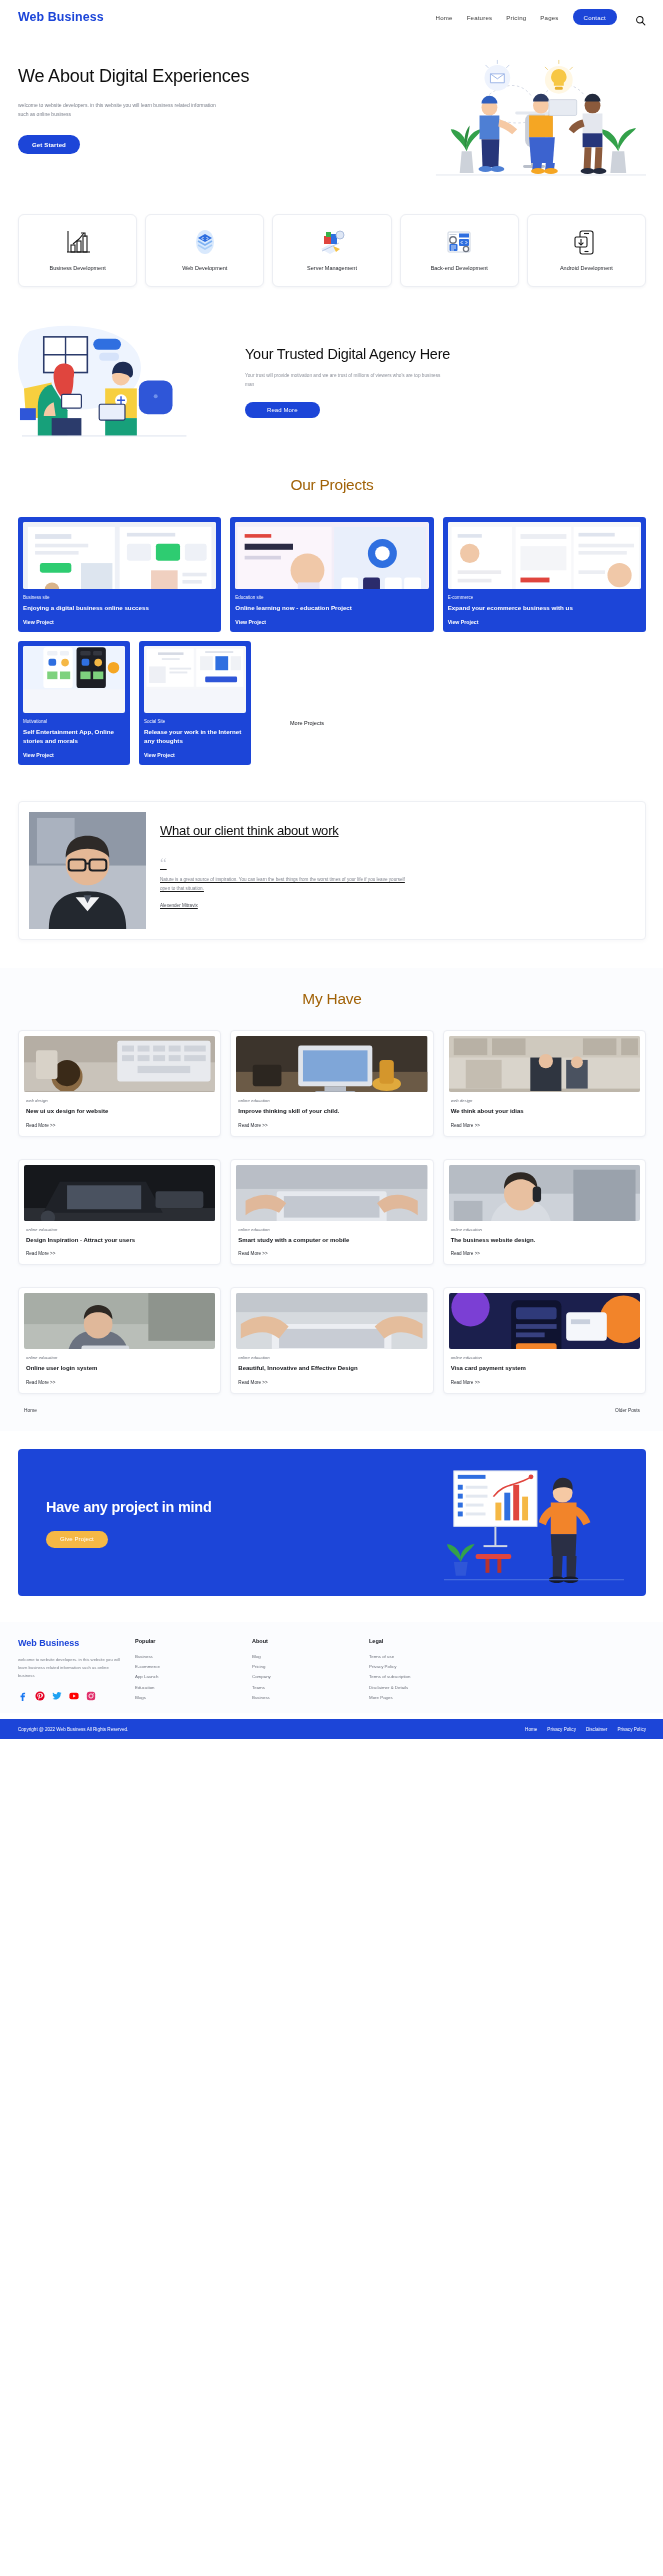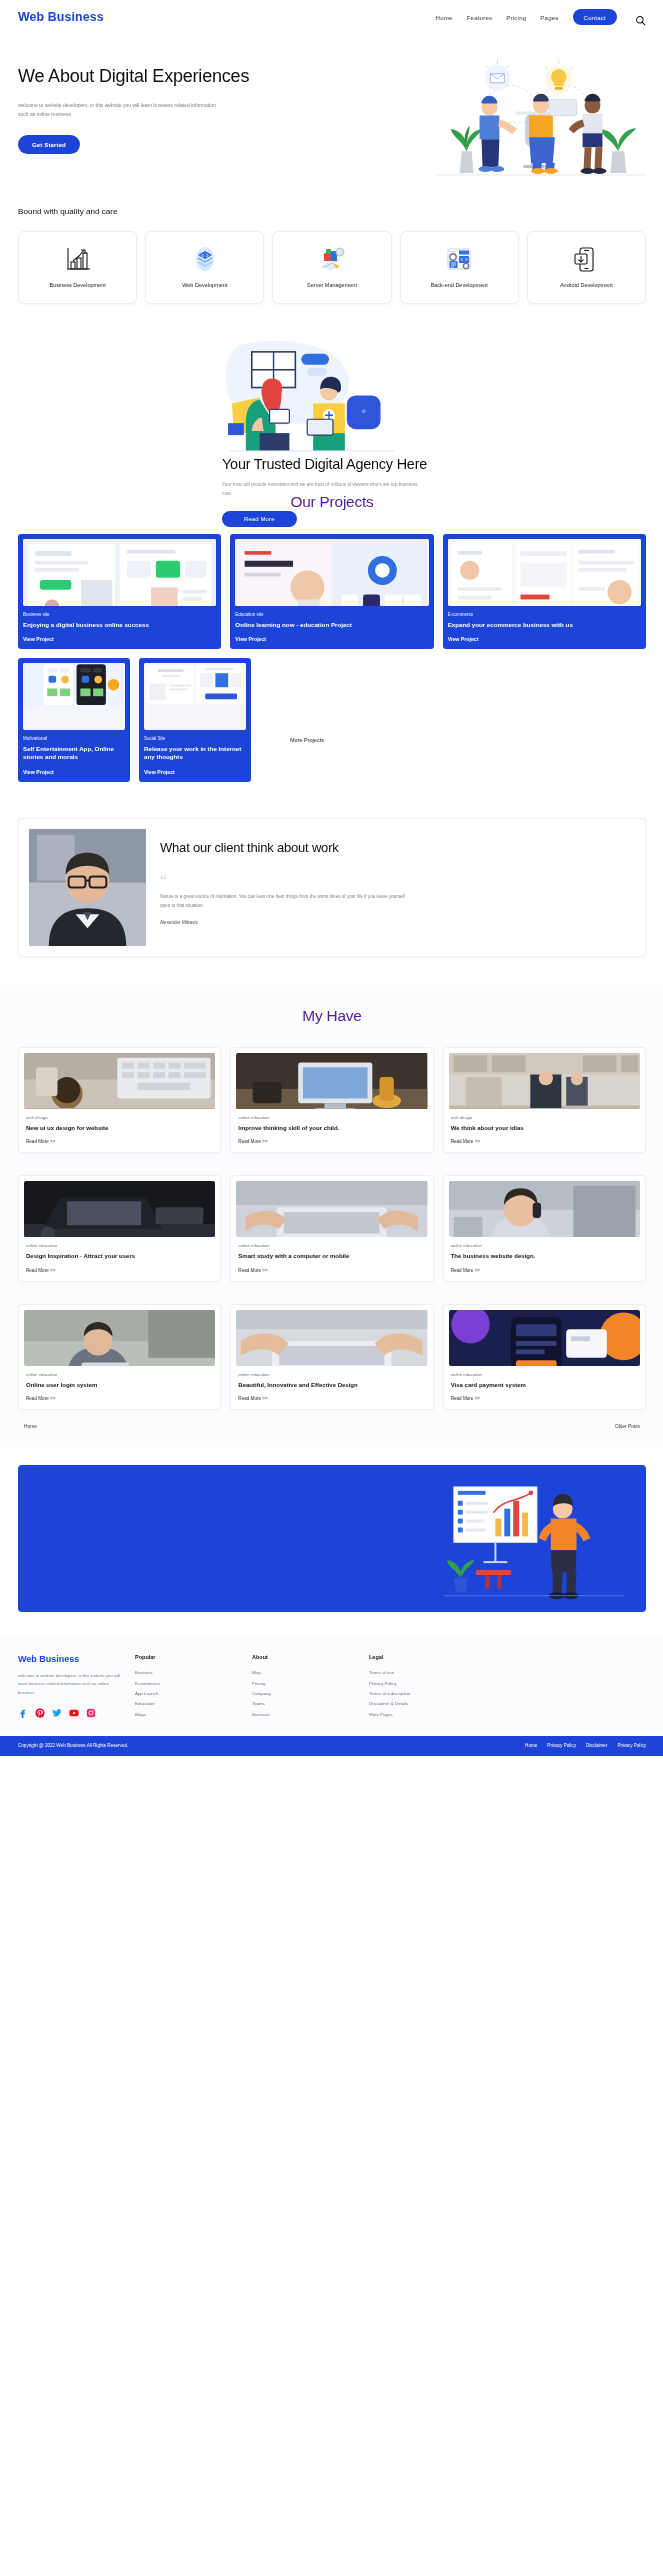--- a/index.html
+++ b/index.html
@@ -45,46 +45,46 @@
   .svc-row { display: flex; gap: 8px; margin-top: 12px; }
   .svc-card {
     flex: 1; background: #fff; border: 1px solid #eceef3; border-radius: 6px;
     height: 73px; display: flex; flex-direction: column; align-items: center;
     justify-content: center; gap: 7px; box-shadow: 0 1px 3px rgba(20,30,70,.05);
   }
   .svc-icon { width: 30px; height: 30px; display: block; }
   .svc-label { font-size: 5.5px; line-height: 1.65; text-align: center; color: #23252b; }
 
   
-  .trusted { display: flex; align-items: center; padding: 0 18px; margin-top: 34px; height: 121px; flex-direction: column; }
+  .trusted { display: flex; align-items: center; padding: 0 18px; margin-top: 34px; height: 121px; }
   .trusted-art { width: 213px; height: 117px; flex: none; }
   .trusted-right { padding-left: 14px; width: 248px; }
   .trusted-h2 { font-size: 14.4px; line-height: 1.38; font-weight: 400; color: #101010; letter-spacing: -0.2px; }
   .trusted-p { font-size: 4.7px; line-height: 1.85; color: #8b8f99; margin-top: 7px; width: 198px; }
   .btn-readmore {
     margin-top: 12px; background: #1c45d8; color: #fff; font-size: 6px;
     border: none; border-radius: 20px; padding: 5px 22px; letter-spacing: 0.1px;
   }
 
   
   .projects { margin-top: 34px; padding: 0 18px; }
-  .sec-title { text-align: center; font-size: 15.4px; color: #4c1d95; font-weight: 400; letter-spacing: -0.2px; }
+  .sec-title { text-align: center; font-size: 15.4px; color: #a16207; font-weight: 400; letter-spacing: -0.2px; }
   .proj-grid { display: flex; gap: 9px; margin-top: 23px; }
   .proj-card { flex: 1; background: #1c45d8; border-radius: 3px; padding: 5px 5px 7px 5px; color: #fff; }
   .proj-thumb { width: 100%; height: 67px; border-radius: 2px; overflow: hidden; display: block; background: #f4f6fb; }
   .proj-tag { font-size: 4.5px; margin-top: 6px; opacity: .95; }
   .proj-name { font-size: 6.2px; font-weight: bold; line-height: 1.35; margin-top: 4px; }
   .proj-link { font-size: 5.2px; font-weight: bold; margin-top: 7px; display: block; }
   .proj-grid2 { display: flex; gap: 9px; margin-top: 9px; align-items: flex-start; }
   .proj-card2 { width: 112px; background: #1c45d8; border-radius: 3px; padding: 5px 5px 7px 5px; color: #fff; }
   .more-projects { align-self: center; font-size: 5.5px; color: #15171c; margin-left: 30px; margin-top: 40px; }
 
   
   .testimonial { margin: 36px 18px 0 18px; background: #fff; border: 1px solid #eef0f4; border-radius: 4px;
-     display: flex; padding: 10px; gap: 14px; box-shadow: 0 1px 4px rgba(20,30,70,.04); }
+     display: flex; padding: 10px; gap: 14px; box-shadow: 0 1px 4px rgba(20,30,70,.04); text-decoration: underline; }
   .tst-photo { width: 117px; height: 117px; border-radius: 2px; flex: none; display: block; }
   .tst-right { padding-top: 10px; width: 297px; }
   .tst-h2 { font-size: 13px; line-height: 1.4; font-weight: 400; color: #101010; letter-spacing: -0.2px; }
   .quote-mark { font-size: 15px; color: #c9ccd4; line-height: 1; margin-top: 16px; font-family: "Liberation Serif", serif; }
   .tst-text { font-size: 4.6px; line-height: 1.95; color: #7f838d; margin-top: 5px; width: 248px; }
   .tst-author { font-size: 4.6px; color: #4a4d55; margin-top: 9px; }
 
   
   .blogs-wrap { margin-top: 28px; background: #fbfcfe; padding: 22px 18px 18px 18px; }
   .blog-grid { display: flex; gap: 9px; margin-top: 22px; }
@@ -212,21 +212,20 @@
       <path d="M158 78h20v14h-20z" fill="#27367a"></path>
       <path d="M160 92h7l-1 22h-7zM171 92h7l-1 22h-7z" fill="#8b5a3c"></path>
       <ellipse cx="163" cy="116" rx="7" ry="3" fill="#232a3d"></ellipse>
       <ellipse cx="175" cy="116" rx="7" ry="3" fill="#232a3d"></ellipse>
       <path d="M158 64c-8 2-12 6-14 10l5 4c4-4 7-6 11-7z" fill="#8b5a3c"></path>
     </svg>
   </span>
 </div>
 
 <div class="services">
-  <div class="services-title">Bound with quality and care</div>
   <div class="svc-row">
 
     <div class="svc-card">
       <span class="svc-icon">
         <svg viewBox="0 0 30 30" fill="none" stroke="#1b1b1b" stroke-width="1.1">
           <line x1="5" y1="4" x2="5" y2="25"></line>
             <line x1="4" y1="25" x2="27" y2="25"></line>
           <rect x="8" y="18" width="4" height="7"></rect>
             <rect x="14" y="14" width="4" height="11"></rect>
           <rect x="20" y="9" width="4" height="16"></rect>
@@ -690,20 +689,24 @@
     </div>
   </div>
 
   <div class="blog-pager">
     <a class="pager-link">Home</a>
     <a class="pager-link">Older Posts</a>
   </div>
 </div>
 
 <div class="cta">
+  <div class="cta-left">
+    <h2 class="cta-h2">Have any project in mind</h2>
+    <button class="btn-give">Give Project</button>
+  </div>
   <span class="cta-art">
     <svg viewBox="0 0 190 122">
 
       <rect x="14" y="8" width="84" height="56" fill="#fff" stroke="#dfe4ee" stroke-width="1"></rect>
       <rect x="18" y="12" width="28" height="4" fill="#2f6fe0"></rect>
       <g fill="#2f6fe0">
           <rect x="18" y="22" width="5" height="5"></rect>
           <rect x="18" y="31" width="5" height="5"></rect>
           <rect x="18" y="40" width="5" height="5"></rect>
           <rect x="18" y="49" width="5" height="5"></rect>

